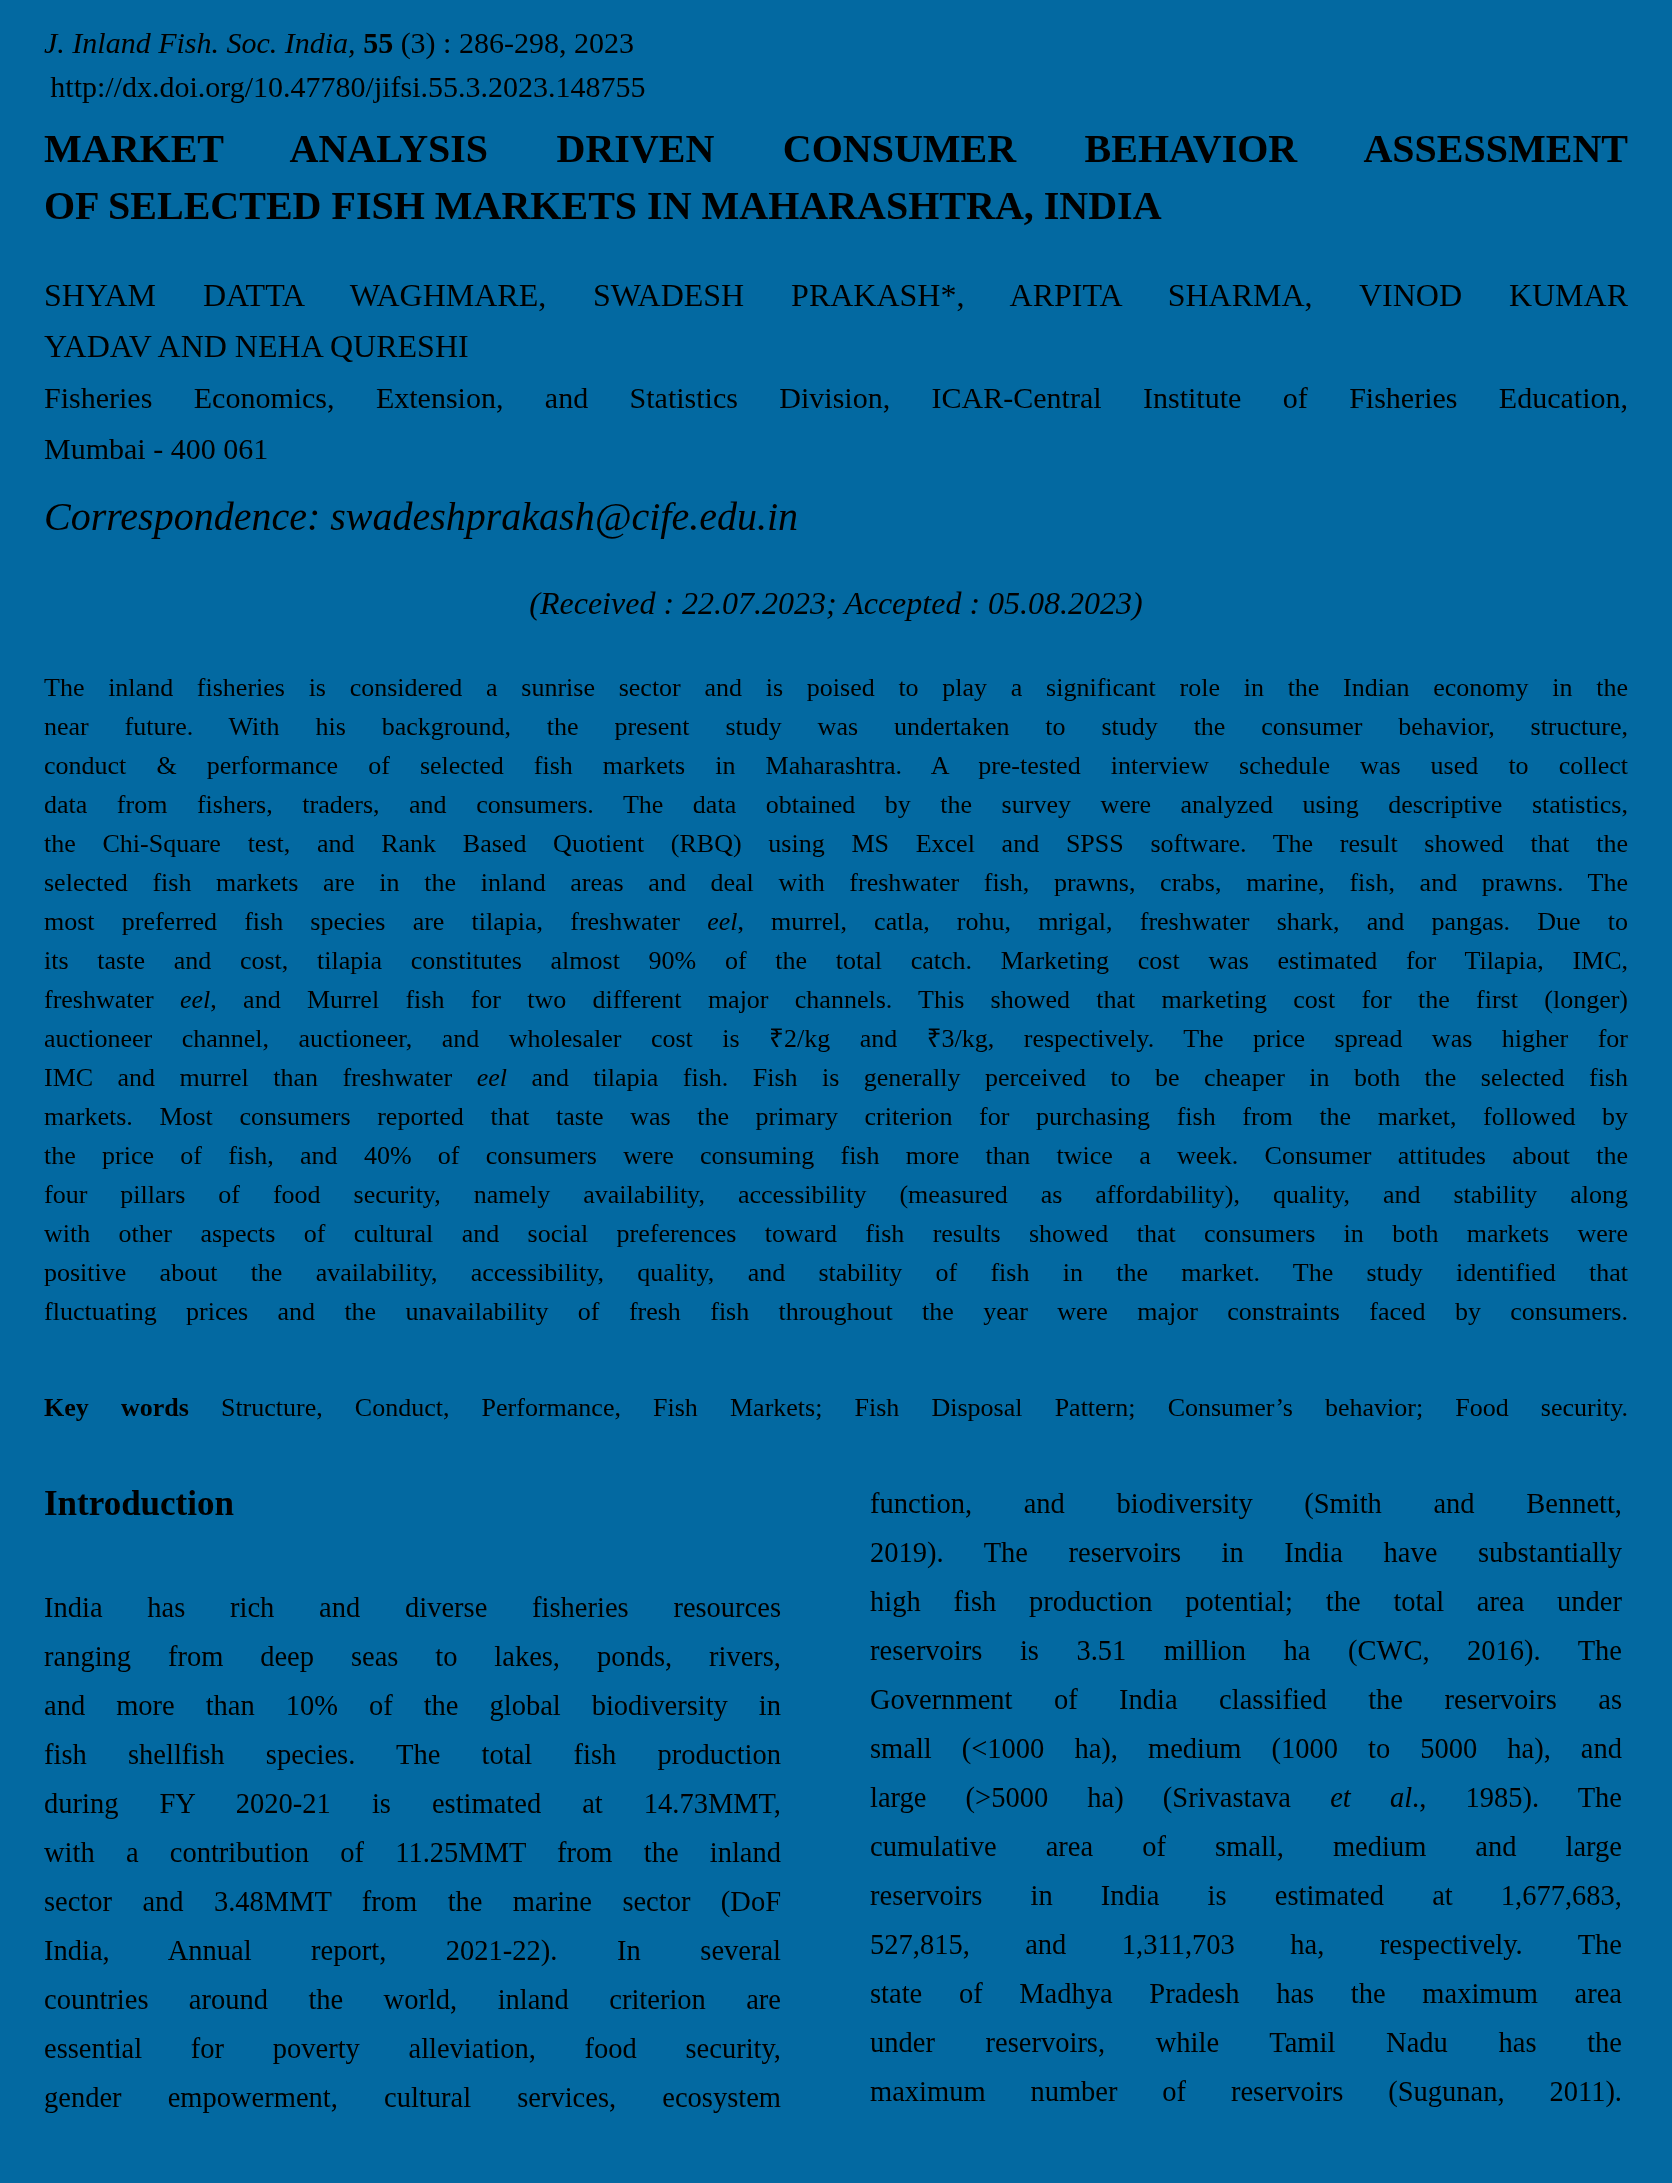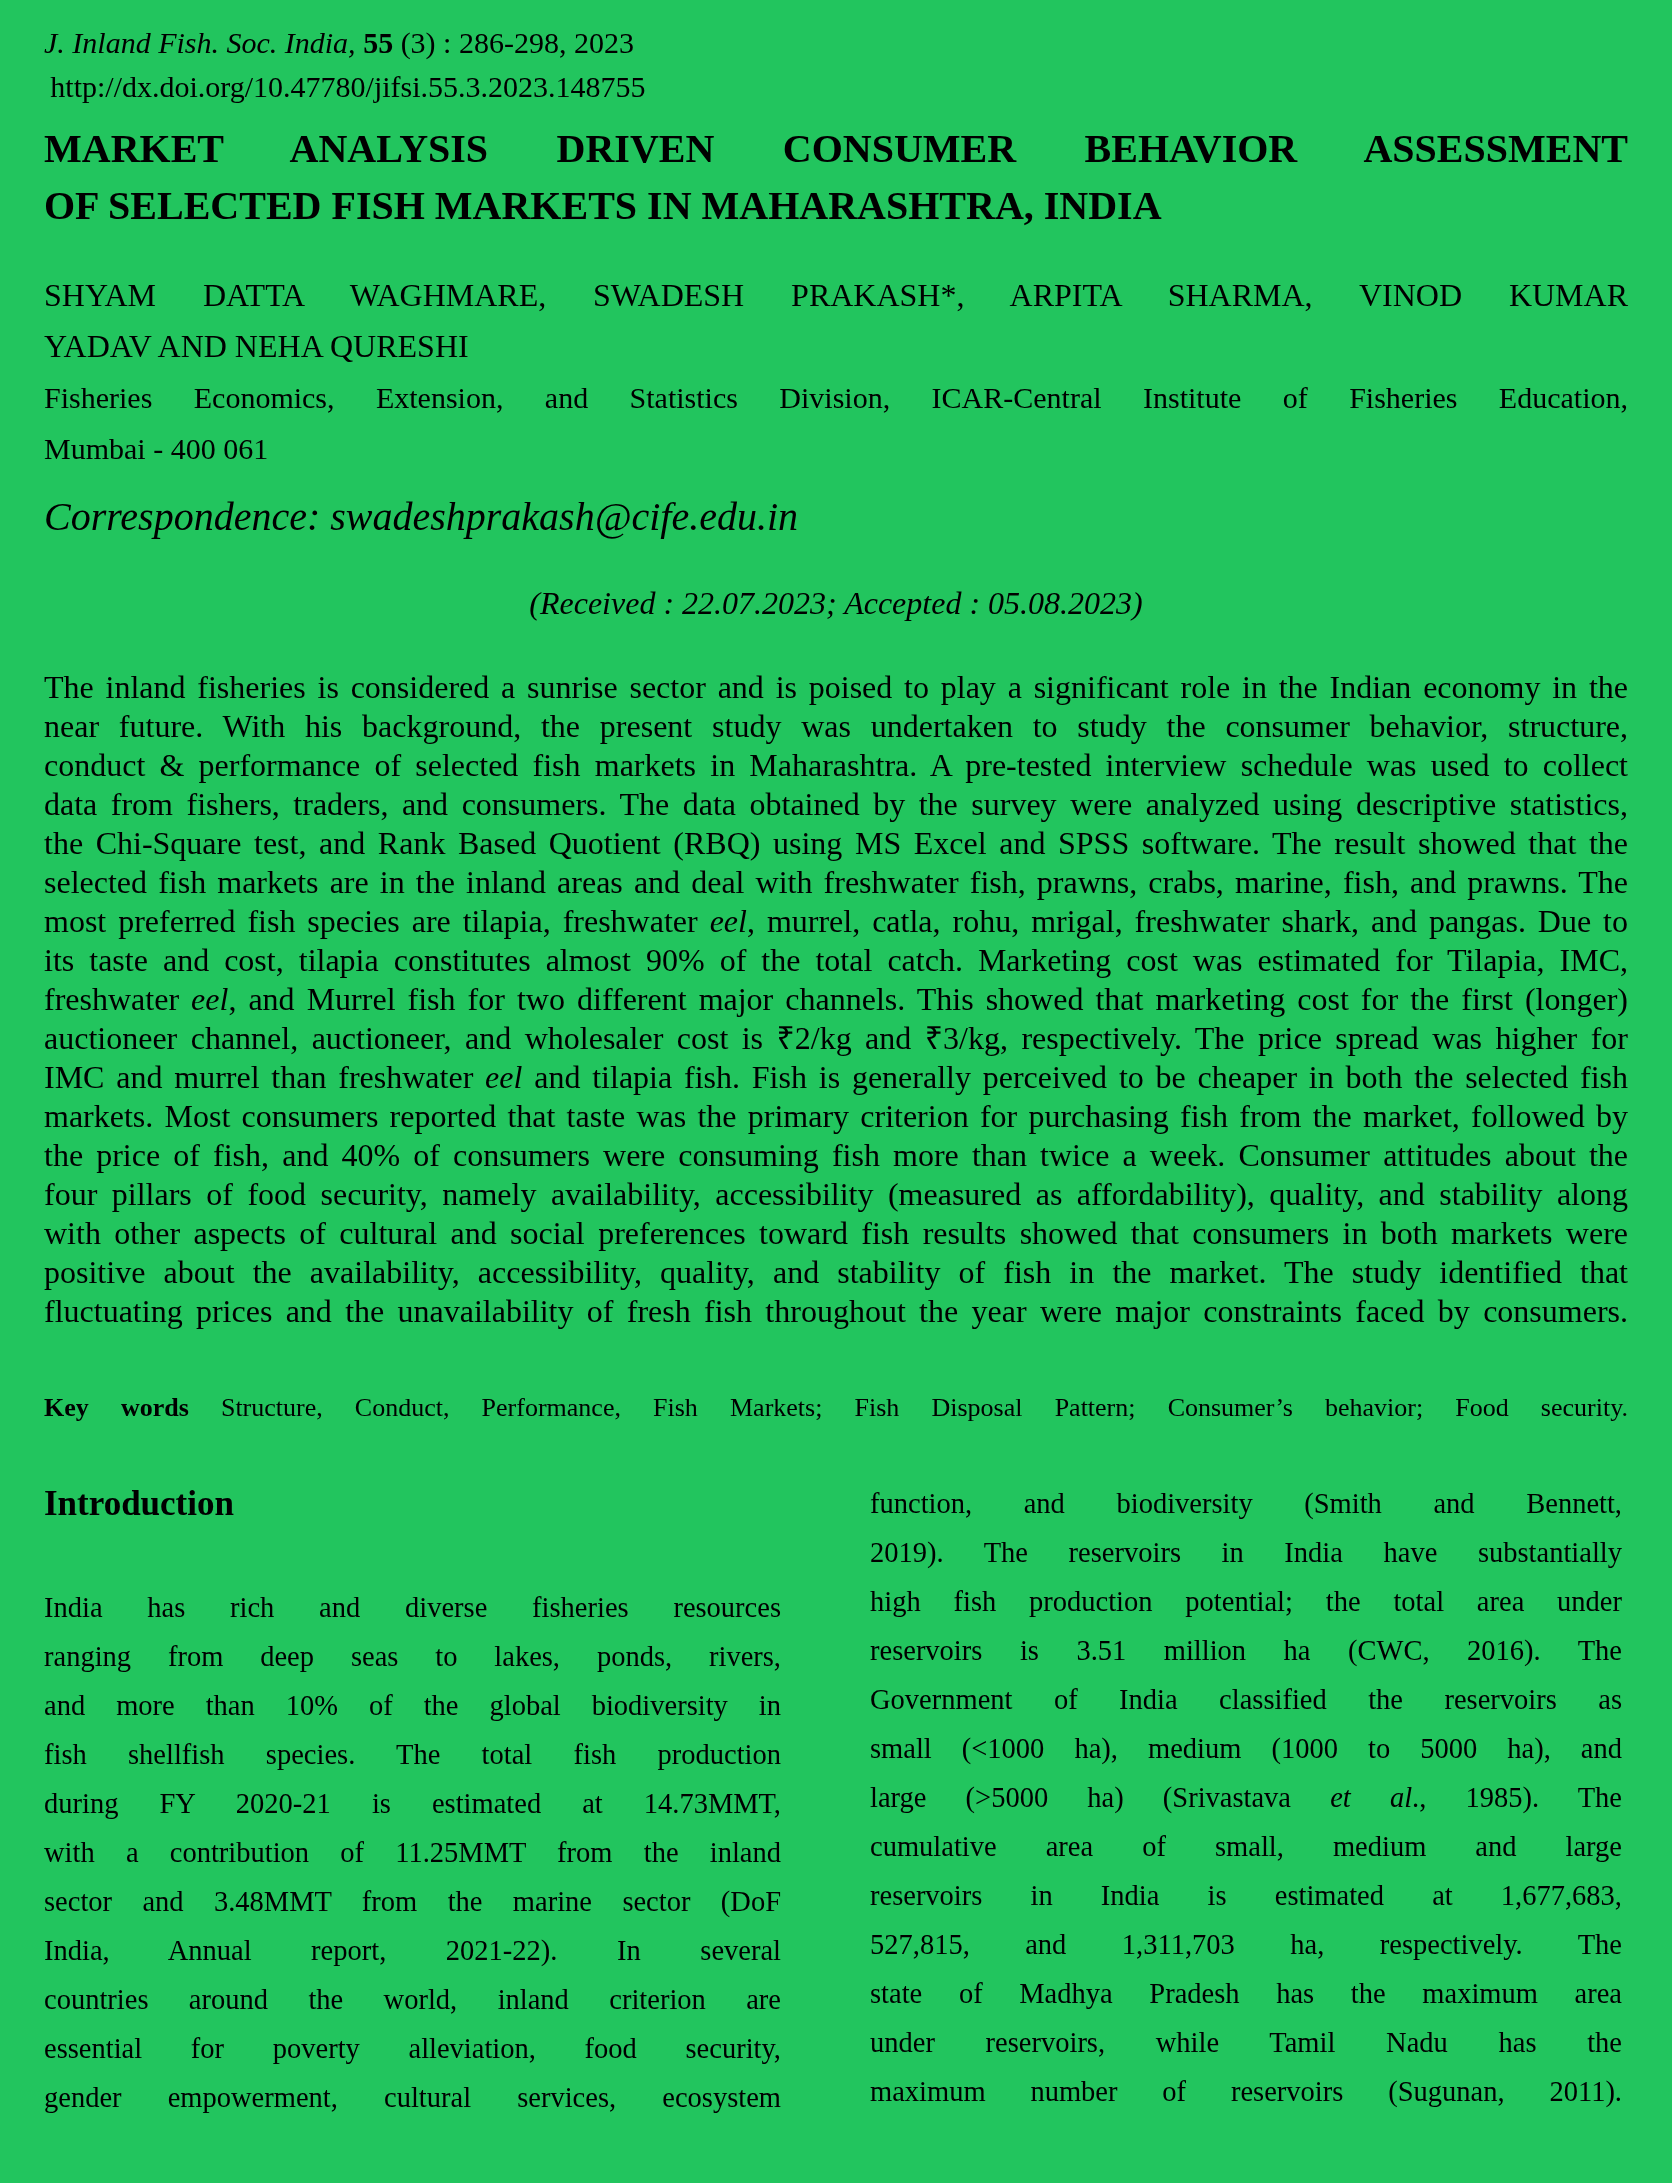--- a/index.html
+++ b/index.html
@@ -4,21 +4,21 @@
 <style>
   html, body {
     margin: 0;
     padding: 0;
     background: #ffffff;
   }
   .page {
     position: relative;
     width: 1672px;
     height: 2183px;
-    background: #22c55e;
+    background: #0369a1;
     color: #000000;
     font-family: "Liberation Serif", serif;
     box-sizing: border-box;
     padding: 20.6px 44px 0 44px;
     overflow: hidden;
   }
   
   .jline {
     text-align: justify;
     text-align-last: justify;
@@ -54,21 +54,21 @@
   .received {
     margin-top: 41px;
     font-size: 32px;
     line-height: 44px;
     font-style: italic;
     text-align: center;
   }
 
   .abstract {
     margin-top: 43px;
-    font-size: 32px;
+    font-size: 26px;
     line-height: 39px;
   }
   .keywords {
     margin-top: 57px;
     font-size: 26px;
     line-height: 39px;
   }
 
   .columns {
     margin-top: 52px;

